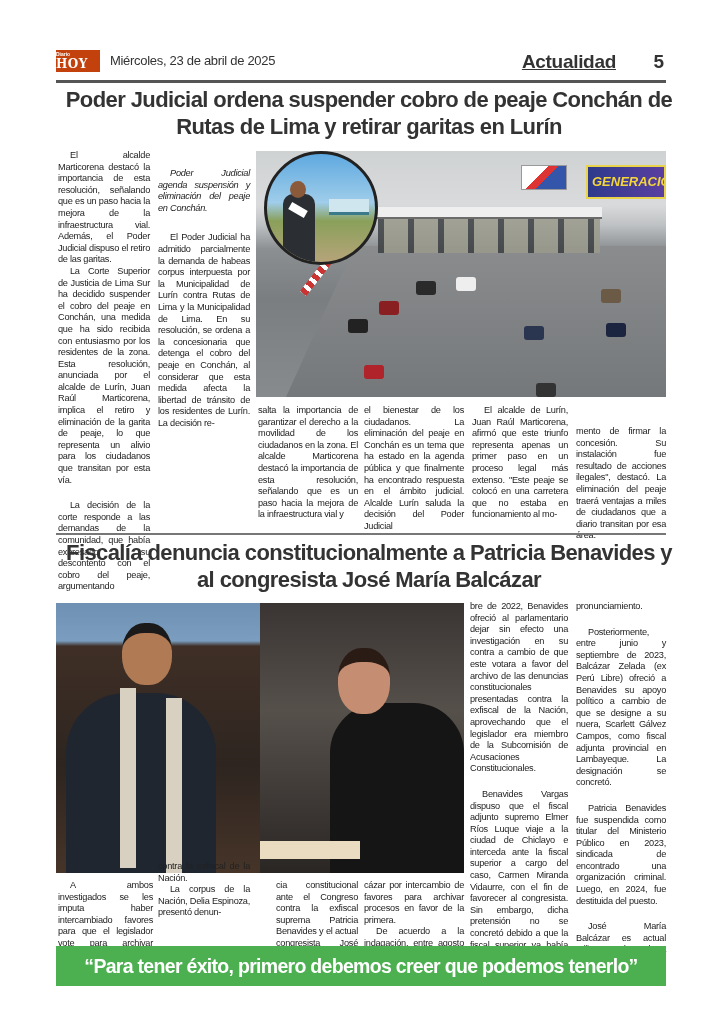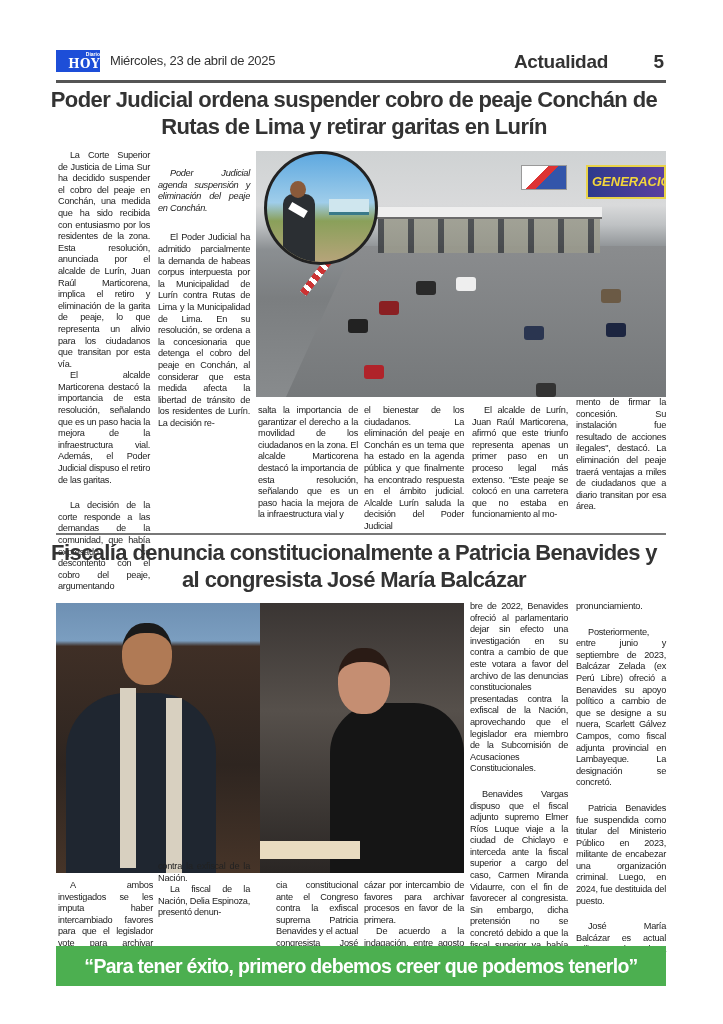--- a/index.html
+++ b/index.html
@@ -1,29 +1,29 @@
 <!DOCTYPE html>
 <html><head>
 <meta charset="utf-8">
 <style>
   * { box-sizing: border-box; margin: 0; padding: 0; }
   html, body { width: 723px; height: 1024px; background: #ffffff; overflow: hidden; }
   body { position: relative; font-family: "Liberation Sans", sans-serif; color: #222; }
 
   .masthead { position: absolute; left: 56px; top: 50px; width: 610px; height: 26px; }
-  .logo { position: absolute; left: 0; top: 0; width: 44px; height: 22px; background: #1d4ed8; color: #fff; text-align: right; }
+  .logo { position: absolute; left: 0; top: 0; width: 44px; height: 22px; background: #c2410c; color: #fff; text-align: left; }
   .logo .small { font-size: 5px; font-weight: bold; line-height: 7px; display: block; padding-top: 1px; }
   .logo .big { font-family: "DejaVu Serif", serif; font-size: 12px; font-weight: bold; line-height: 12px; display: block; letter-spacing: 0.5px; }
   .date { position: absolute; left: 54px; top: 3px; font-size: 13px; color: #333; letter-spacing: -0.3px; }
-  .section { position: absolute; right: 58px; top: 1px; font-size: 19px; font-weight: bold; color: #333; letter-spacing: -0.3px; }
+  .section { position: absolute; right: 50px; top: 1px; font-size: 19px; font-weight: bold; color: #333; letter-spacing: -0.3px; text-decoration: underline; }
   .pagenum { position: absolute; right: 2px; top: 1px; font-size: 19px; font-weight: bold; color: #333; }
   .rule { position: absolute; left: 56px; width: 610px; height: 3px; background: #555; }
   .rule.thin { height: 2px; background: #777; }
 
-  .headline { position: absolute; left: 49px; width: 610px; text-align: center; font-size: 22px; font-weight: bold; line-height: 27px; color: #333; letter-spacing: -0.6px; }
+  .headline { position: absolute; left: 64px; width: 610px; text-align: center; font-size: 22px; font-weight: bold; line-height: 27px; color: #333; letter-spacing: -0.6px; }
 
   .col { position: absolute; font-size: 9.2px; line-height: 11.6px; color: #222; text-align: justify; letter-spacing: -0.25px; }
   .col p { text-indent: 12px; }
   .col p.gap { margin-top: 14px; }
   .col p.italic { font-style: italic; }
 
   .photo { position: absolute; overflow: hidden; }
   .photo1 { left: 256px; top: 151px; width: 410px; height: 246px;
     background: linear-gradient(180deg, #cfd2d3 0%, #d9dadb 22%, #bfc2c4 30%, #8b8f92 40%, #7b7e80 60%, #888b8d 100%); }
   .road { position: absolute; left: 30px; top: 95px; width: 380px; height: 151px; background: linear-gradient(180deg,#8a8c8e 0%, #75787a 100%); clip-path: polygon(18% 0,100% 0,100% 100%,0 100%); }
@@ -68,22 +68,22 @@
   <div class="pagenum">5</div>
 </div>
 <div class="rule" style="top:80px;"></div>
 
 <div class="headline" style="top:86px;">
   <div>Poder Judicial ordena suspender cobro de peaje Conchán de</div>
   <div>Rutas de Lima y retirar garitas en Lurín</div>
 </div>
 
 <div class="col" style="left:58px; top:150px; width:92px;">
+  <p>El alcalde Marticorena destacó la importancia de esta resolución, señalando que es un paso hacia la mejora de la infraestructura vial. Además, el Poder Judicial dispuso el retiro de las garitas.</p>
   <p>La Corte Superior de Justicia de Lima Sur ha decidido suspender el cobro del peaje en Conchán, una medida que ha sido recibida con entusiasmo por los residentes de la zona. Esta resolución, anunciada por el alcalde de Lurín, Juan Raúl Marticorena, implica el retiro y eliminación de la garita de peaje, lo que representa un alivio para los ciudadanos que transitan por esta vía.</p>
-  <p>El alcalde Marticorena destacó la importancia de esta resolución, señalando que es un paso hacia la mejora de la infraestructura vial. Además, el Poder Judicial dispuso el retiro de las garitas.</p>
   <p class="gap">La decisión de la corte responde a las demandas de la comunidad, que había expresado su descontento con el cobro del peaje, argumentando</p>
 </div>
 
 <div class="col" style="left:158px; top:150px; width:92px;">
   <p class="gap italic" style="margin-top:18px;">Poder Judicial agenda suspensión y eliminación del peaje en Conchán.</p>
   <p class="gap" style="margin-top:18px;">El Poder Judicial ha admitido parcialmente la demanda de habeas corpus interpuesta por la Municipalidad de Lurín contra Rutas de Lima y la Municipalidad de Lima. En su resolución, se ordena a la concesionaria que detenga el cobro del peaje en Conchán, al considerar que esta medida afecta la libertad de tránsito de los residentes de Lurín. La decisión re-</p>
 </div>
 
 <div class="photo photo1">
   <div class="road"></div>
@@ -111,21 +111,21 @@
 
 <div class="col" style="left:258px; top:405px; width:100px;">
   <p style="text-indent:0;">salta la importancia de garantizar el derecho a la movilidad de los ciudadanos en la zona. El alcalde Marticorena destacó la importancia de esta resolución, señalando que es un paso hacia la mejora de la infraestructura vial y</p>
 </div>
 <div class="col" style="left:364px; top:405px; width:100px;">
   <p style="text-indent:0;">el bienestar de los ciudadanos. La eliminación del peaje en Conchán es un tema que ha estado en la agenda pública y que finalmente ha encontrado respuesta en el ámbito judicial. Alcalde Lurín saluda la decisión del Poder Judicial</p>
 </div>
 <div class="col" style="left:472px; top:405px; width:96px;">
   <p>El alcalde de Lurín, Juan Raúl Marticorena, afirmó que este triunfo representa apenas un primer paso en un proceso legal más extenso. "Este peaje se colocó en una carretera que no estaba en funcionamiento al mo-</p>
 </div>
-<div class="col" style="left:576px; top:397px; width:90px;">
+<div class="col" style="left:576px; top:426px; width:90px;">
   <p style="text-indent:0;">mento de firmar la concesión. Su instalación fue resultado de acciones ilegales", destacó. La eliminación del peaje traerá ventajas a miles de ciudadanos que a diario transitan por esa área.</p>
 </div>
 
 <div class="rule thin" style="top:533px;"></div>
 
 <div class="headline" style="top:539px;">
   <div>Fiscalía denuncia constitucionalmente a Patricia Benavides y</div>
   <div>al congresista José María Balcázar</div>
 </div>
 
@@ -141,34 +141,34 @@
     <div class="womanhead"></div>
     <div class="papers"></div>
   </div>
 </div>
 
 <div class="col" style="left:58px; top:880px; width:95px;">
   <p>A ambos investigados se les imputa haber intercambiado favores para que el legislador vote para archivar procesos</p>
 </div>
 <div class="col" style="left:158px; top:861px; width:92px;">
   <p style="text-indent:0;">contra la exfiscal de la Nación.</p>
-  <p>La fiscal de la Nación, Delia Espinoza, presentó denun-</p>
+  <p>La corpus de la Nación, Delia Espinoza, presentó denun-</p>
 </div>
 <div class="col" style="left:258px; top:880px; width:100px;">
   <p style="text-indent:0;margin-left:18px;">cia constitucional ante el Congreso contra la exfiscal suprema Patricia Benavides y el actual congresista José María Bal-</p>
 </div>
 <div class="col" style="left:364px; top:880px; width:100px;">
   <p style="text-indent:0;">cázar por intercambio de favores para archivar procesos en favor de la primera.</p>
   <p>De acuerdo a la indagación, entre agosto y noviem-</p>
 </div>
 
 <div class="col" style="left:470px; top:601px; width:98px;">
   <p style="text-indent:0;">bre de 2022, Benavides ofreció al parlamentario dejar sin efecto una investigación en su contra a cambio de que este votara a favor del archivo de las denuncias constitucionales presentadas contra la exfiscal de la Nación, aprovechando que el legislador era miembro de la Subcomisión de Acusaciones Constitucionales.</p>
   <p class="gap">Benavides Vargas dispuso que el fiscal adjunto supremo Elmer Ríos Luque viaje a la ciudad de Chiclayo e interceda ante la fiscal superior a cargo del caso, Carmen Miranda Vidaurre, con el fin de favorecer al congresista. Sin embargo, dicha pretensión no se concretó debido a que la fiscal superior ya había emitido su</p>
 </div>
 <div class="col" style="left:576px; top:601px; width:90px;">
   <p style="text-indent:0;">pronunciamiento.</p>
   <p class="gap">Posteriormente, entre junio y septiembre de 2023, Balcázar Zelada (ex Perú Libre) ofreció a Benavides su apoyo político a cambio de que se designe a su nuera, Scarlett Gálvez Campos, como fiscal adjunta provincial en Lambayeque. La designación se concretó.</p>
-  <p class="gap">Patricia Benavides fue suspendida como titular del Ministerio Público en 2023, militante de encabezar una organización criminal. Luego, en 2024, fue destituida del puesto.</p>
+  <p class="gap">Patricia Benavides fue suspendida como titular del Ministerio Público en 2023, sindicada de encontrado una organización criminal. Luego, en 2024, fue destituida del puesto.</p>
   <p class="gap">José María Balcázar es actual militante de Ahora Nación, partido de Alfonso López Chau.</p>
 </div>
 
 <div class="quote-bar">“Para tener éxito, primero debemos creer que podemos tenerlo”</div>
 
 </body></html>

